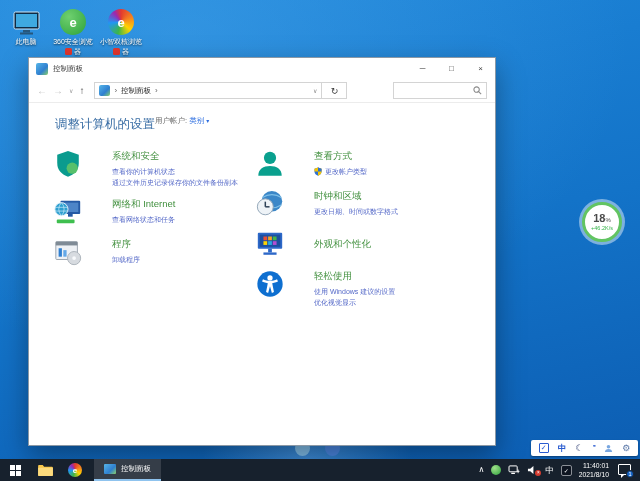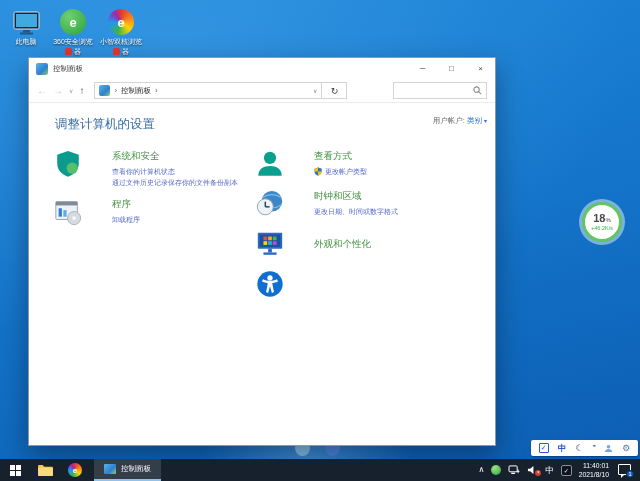--- a/index.html
+++ b/index.html
@@ -45,21 +45,21 @@
   .crumb{font-size:7.5px;color:#222}
   .addr-drop{margin-left:auto;font-size:6px;color:#8a8a8a}
   .refreshbox{width:25px;height:17px;border:1px solid #d4d4d4;border-left:none;display:flex;align-items:center;justify-content:center;font-size:9px;color:#3b3b3b}
   .searchbox{margin-left:auto;width:94px;height:17px;border:1px solid #d4d4d4;display:flex;align-items:center;padding:0 4px}
   .searchbox input{border:none;outline:none;flex:1;font-size:7px;min-width:0}
   
   .menubar{height:15px;display:flex;align-items:center;gap:13px;padding-left:8px;border-bottom:1px solid #f2f2f2}
   .menu-item{font-size:7.5px;color:#222}
   
   .content{height:328px;background:#fff}
-  .chead{display:flex;justify-content:space-between;align-items:flex-start;padding:13px 8px 0 26px}
+  .chead{display:flex;align-items:flex-start;padding:13px 18px 0 26px}
   .heading{font-size:12.5px;color:#3a6ea5}
   .viewby{font-size:7.5px;color:#6a6a6a}
   .viewby .val{color:#2d6ee0}
   .viewby .caret{color:#2d6ee0;font-size:6px}
   .cols{display:flex;margin-top:16px;padding-left:24px}
   .col{width:202px}
   .col.right{width:210px}
   .cat{display:flex;gap:29px;margin-bottom:9px;min-height:31px}
   .cat-icon{width:30px;height:30px;flex:none}
   .cat-title{display:block;font-size:9.5px;color:#42903f;text-decoration:none;margin:1px 0 3px}
@@ -203,20 +203,36 @@
                 <circle cx="20.5" cy="20.5" r="6" fill="#58c06b"></circle>
               </svg>
             </span>
             <div>
               <a class="cat-title" href="#">系统和安全</a>
               <a class="cat-link" href="#">查看你的计算机状态</a>
               <a class="cat-link" href="#">通过文件历史记录保存你的文件备份副本</a>
             </div>
           </div>
 
+          <div class="cat">
+            <span class="cat-icon">
+              <svg width="30" height="30" viewBox="0 0 32 32">
+                <rect x="8" y="4" width="21" height="14" rx="1" fill="#255aa5"></rect>
+                <rect x="10" y="6" width="17" height="10" fill="#4d85c8"></rect>
+                <rect x="16" y="18" width="5" height="3" fill="#255aa5"></rect>
+                <circle cx="9" cy="13" r="7" fill="#2e9fd0" stroke="#eaf5fc" stroke-width="1"></circle>
+                <path d="M2.6 11h12.8M2.6 15h12.8M9 6a10 10 0 010 14M9 6a10 10 0 000 14" stroke="#bfe6f5" stroke-width=".8" fill="none"></path>
+                <rect x="4" y="24" width="19" height="4" rx="1" fill="#3fbf4f"></rect>
+              </svg>
+            </span>
+            <div>
+              <a class="cat-title" href="#">网络和 Internet</a>
+              <a class="cat-link" href="#">查看网络状态和任务</a>
+            </div>
+          </div>
 
 
           <div class="cat">
             <span class="cat-icon">
               <svg width="30" height="30" viewBox="0 0 32 32">
                 <rect x="3" y="5" width="23" height="19" rx="1" fill="#eef1f5" stroke="#9aa3ad"></rect>
                 <rect x="3" y="5" width="23" height="4" fill="#7f8b96"></rect>
                 <rect x="6" y="12" width="3.5" height="9" fill="#2f7fd0"></rect>
                 <rect x="11" y="14" width="3.5" height="7" fill="#63a8e8"></rect>
                 <circle cx="22.5" cy="22.5" r="7" fill="#d7dbe0" stroke="#aab1b9"></circle>
@@ -291,20 +307,25 @@
 
           <div class="cat">
             <span class="cat-icon">
               <svg width="30" height="30" viewBox="0 0 32 32">
                 <circle cx="16" cy="16" r="13.5" fill="#0e6fd0"></circle>
                 <circle cx="16" cy="9.5" r="2.8" fill="#fff"></circle>
                 <path d="M7.5 13.2c5.3 2.6 11.7 2.6 17 0l-1-2.2c-4.7 2.2-10.3 2.2-15 0z" fill="#fff"></path>
                 <path d="M13.8 14.5h4.4l2 10-2.2 1-2-7-2 7-2.2-1z" fill="#fff"></path>
               </svg>
             </span>
+            <div>
+              <a class="cat-title" href="#">轻松使用</a>
+              <a class="cat-link" href="#">使用 Windows 建议的设置</a>
+              <a class="cat-link" href="#">优化视觉显示</a>
+            </div>
           </div>
         </div>
       </div>
     </div>
   </div>
 
   <div class="widget">
     <div class="w-pct">
       <span>18</span><span class="sfx">%</span>
     </div>

